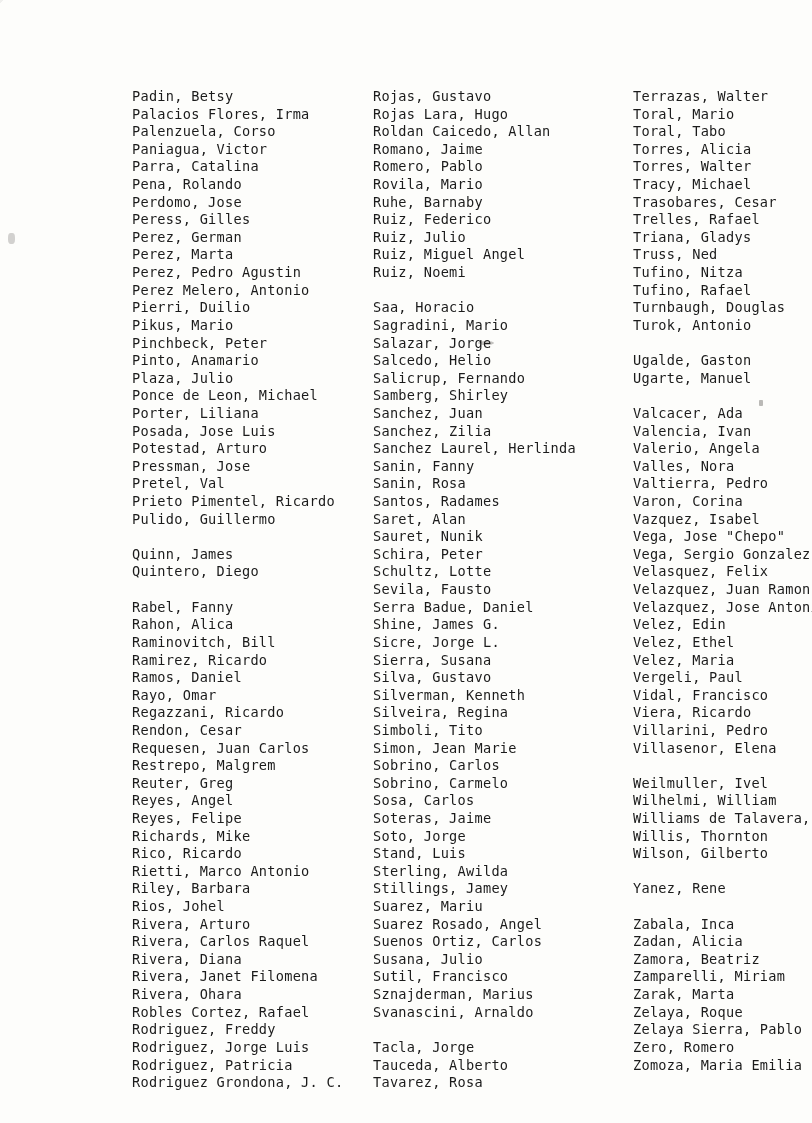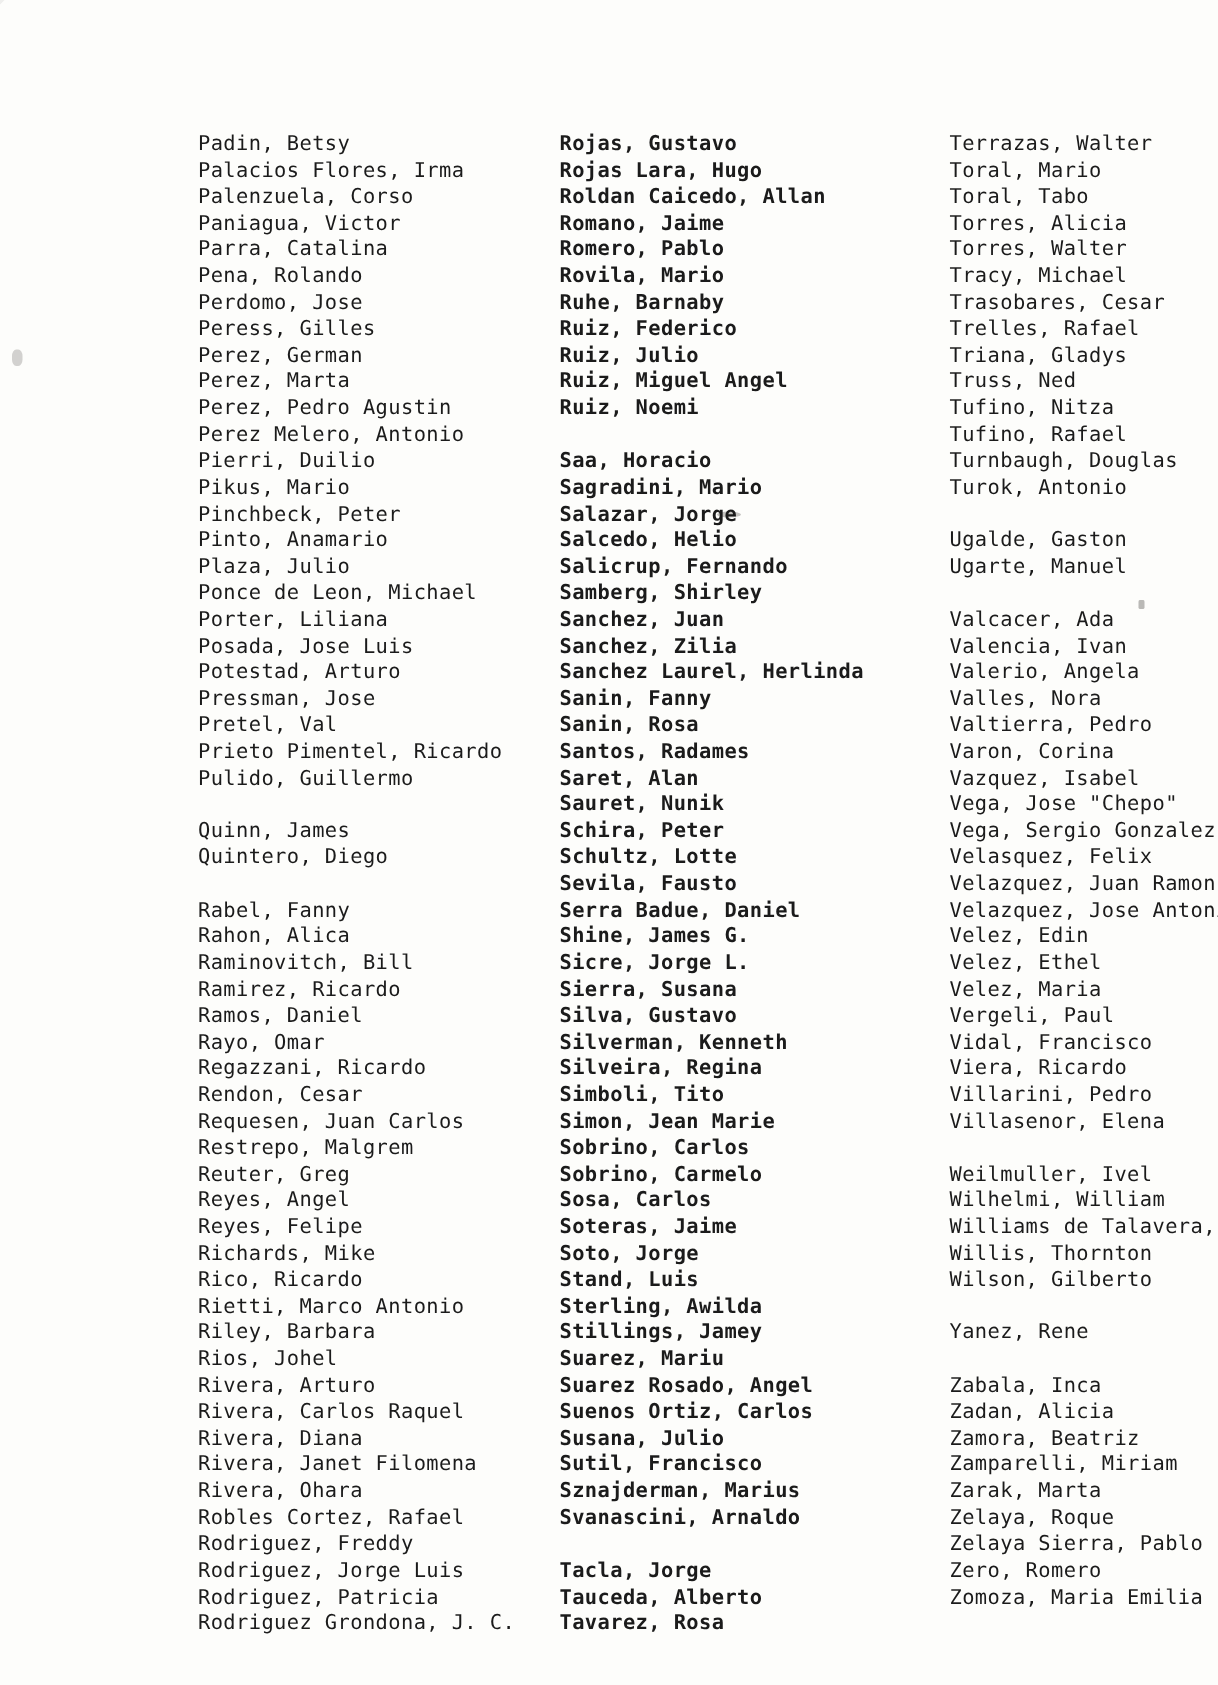--- a/index.html
+++ b/index.html
@@ -60,21 +60,21 @@
   .name-column {
     position: absolute;
     top: 88px;
     font-size: 13.6px;
     line-height: 17.62px;
     color: #1b1b1b;
     letter-spacing: 0.02em;
     white-space: pre;
   }
   .name-column.col-1 { left: 92px;  width: 236px; }
-  .name-column.col-2 { left: 333px; width: 254px; font-weight: bold; }
+  .name-column.col-2 { left: 333px; width: 254px; }
   .name-column.col-3 { left: 593px; width: 232px; }
 
   .name-entry {
     height: 17.62px;
     white-space: pre;
   }
   .name-entry.spacer {
     color: transparent;
   }
 </style>

